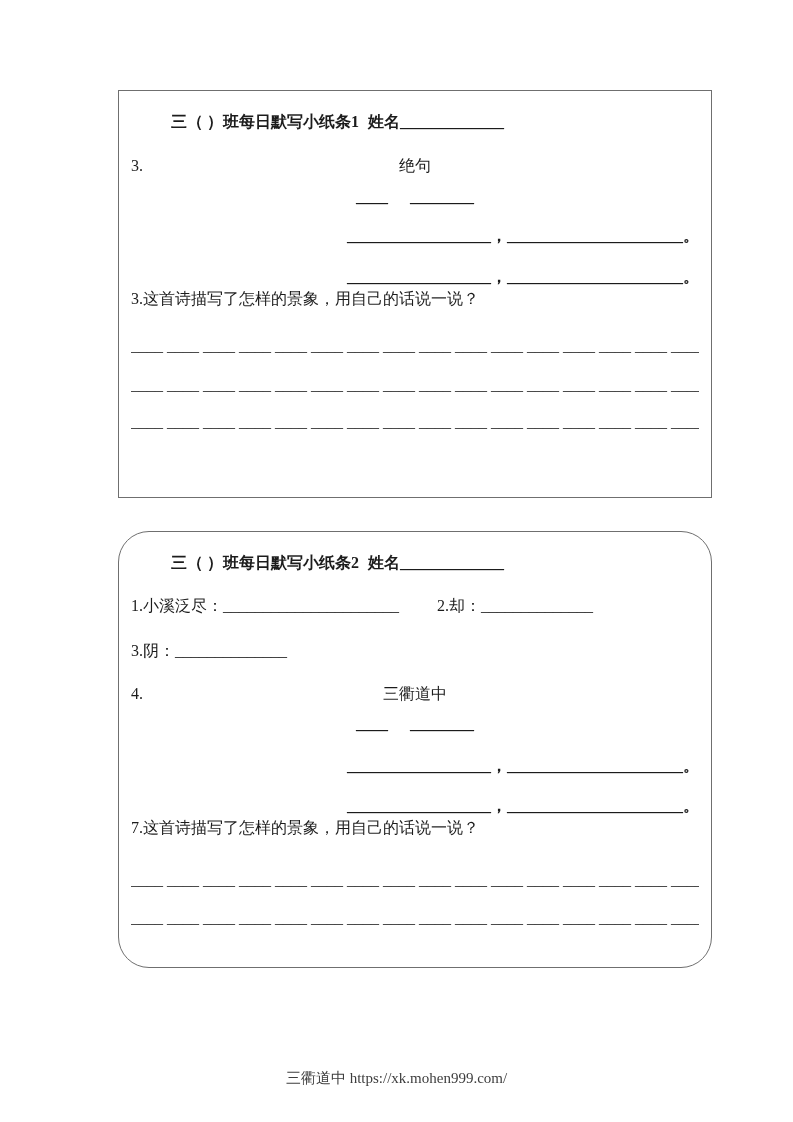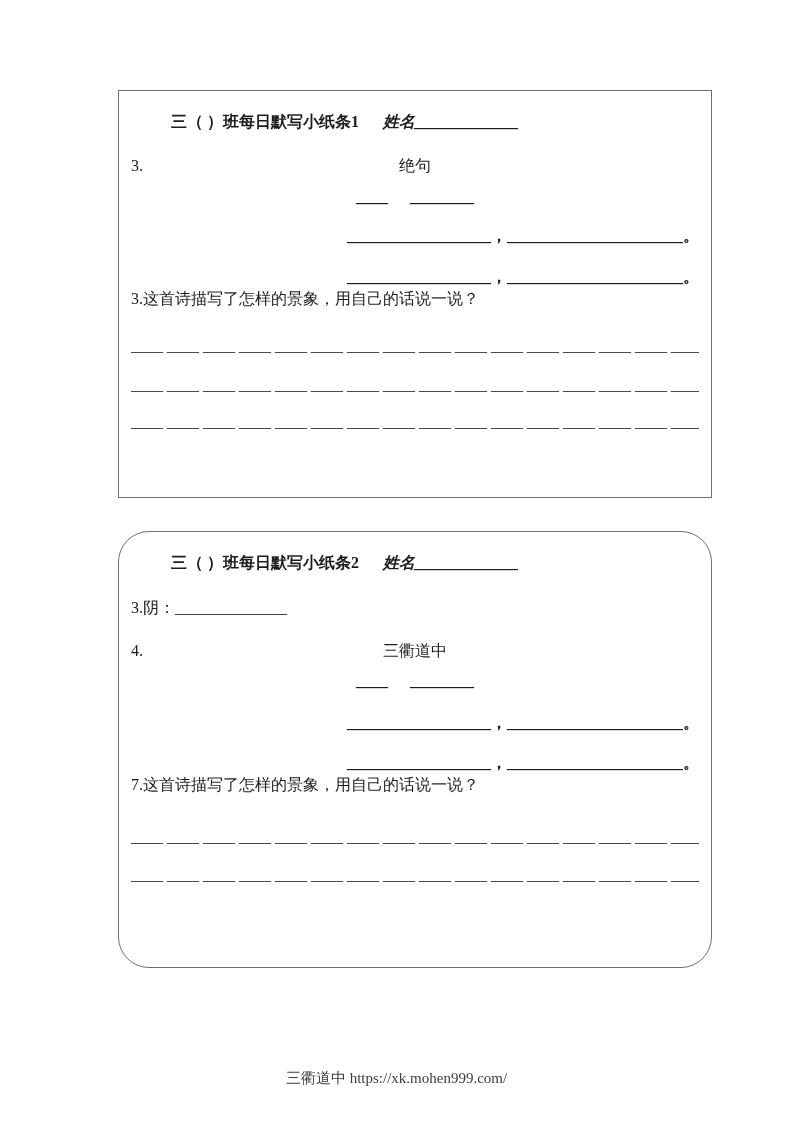--- a/index.html
+++ b/index.html
@@ -13,21 +13,21 @@
   .page { position: relative; width: 793px; height: 1122px; background: #fff; }
   .card {
     position: absolute; left: 118px; width: 594px;
     border: 1px solid #6f6f6f; background: #fff;
     padding: 12px 12px; overflow: hidden;
   }
   .card1 { top: 90px; height: 408px; }
   .card2 { top: 531px; height: 437px; border-radius: 31px; }
   .row { line-height: 22px; white-space: nowrap; overflow: hidden; }
   .title-row { padding-left: 40px; font-weight: 600; margin-top: 8px; }
-  .name-group { margin-left: 24px; font-style: italic; }
+  .name-group { margin-left: 9px; }
   .q-row { margin-top: 23px; }
   .card2 .q-row-1 { margin-top: 21px; }
   .card2 .q-row-2 { }
   .poem-row { position: relative; text-align: center; margin-top: 22px; }
   .card2 .poem-row { margin-top: 21px; }
   .poem-no { position: absolute; left: 0; top: 0; }
   .author-row { text-align: center; margin-top: 9px; font-weight: bold; }
   .card2 .author-row { margin-top: 8px; }
   .verse-row { padding-left: 66px; font-weight: bold; text-align: right; }
   .verse-1 { margin-top: 17px; }
@@ -85,20 +85,23 @@
     <div class="row answer-row answer-1">____ ____ ____ ____ ____ ____ ____ ____ ____ ____ ____ ____ ____ ____ ____ ____</div>
     <div class="row answer-row answer-2">____ ____ ____ ____ ____ ____ ____ ____ ____ ____ ____ ____ ____ ____ ____ ____</div>
     <div class="row answer-row answer-3">____ ____ ____ ____ ____ ____ ____ ____ ____ ____ ____ ____ ____ ____ ____ ____</div>
   </section>
 
   <section class="card card2">
     <div class="row title-row">
       <span>三（ ）班每日默写小纸条2</span><span class="name-group"><span>姓名</span><span>_____________</span></span>
     </div>
 
+    <div class="row q-row q-row-1">
+      <span>1.小溪泛尽：</span><span>______________________</span><span class="hgap gap-md"></span><span>2.却：</span><span>______________</span>
+    </div>
 
     <div class="row q-row q-row-2">
       <span>3.阴：</span><span>______________</span>
     </div>
 
     <div class="row poem-row">
       <span class="poem-no">4.</span>
       <span>三衢道中</span>
     </div>
 

